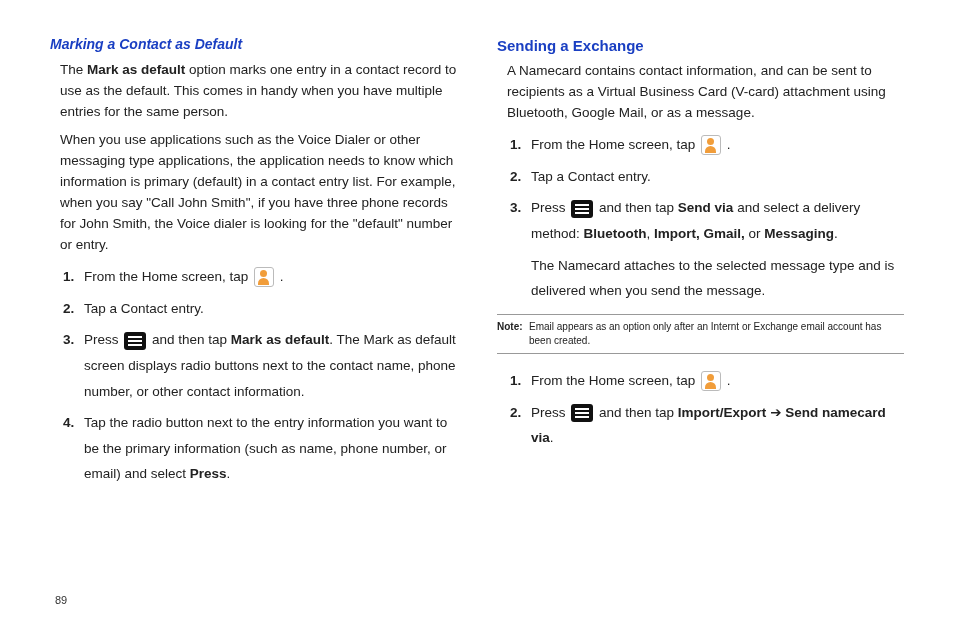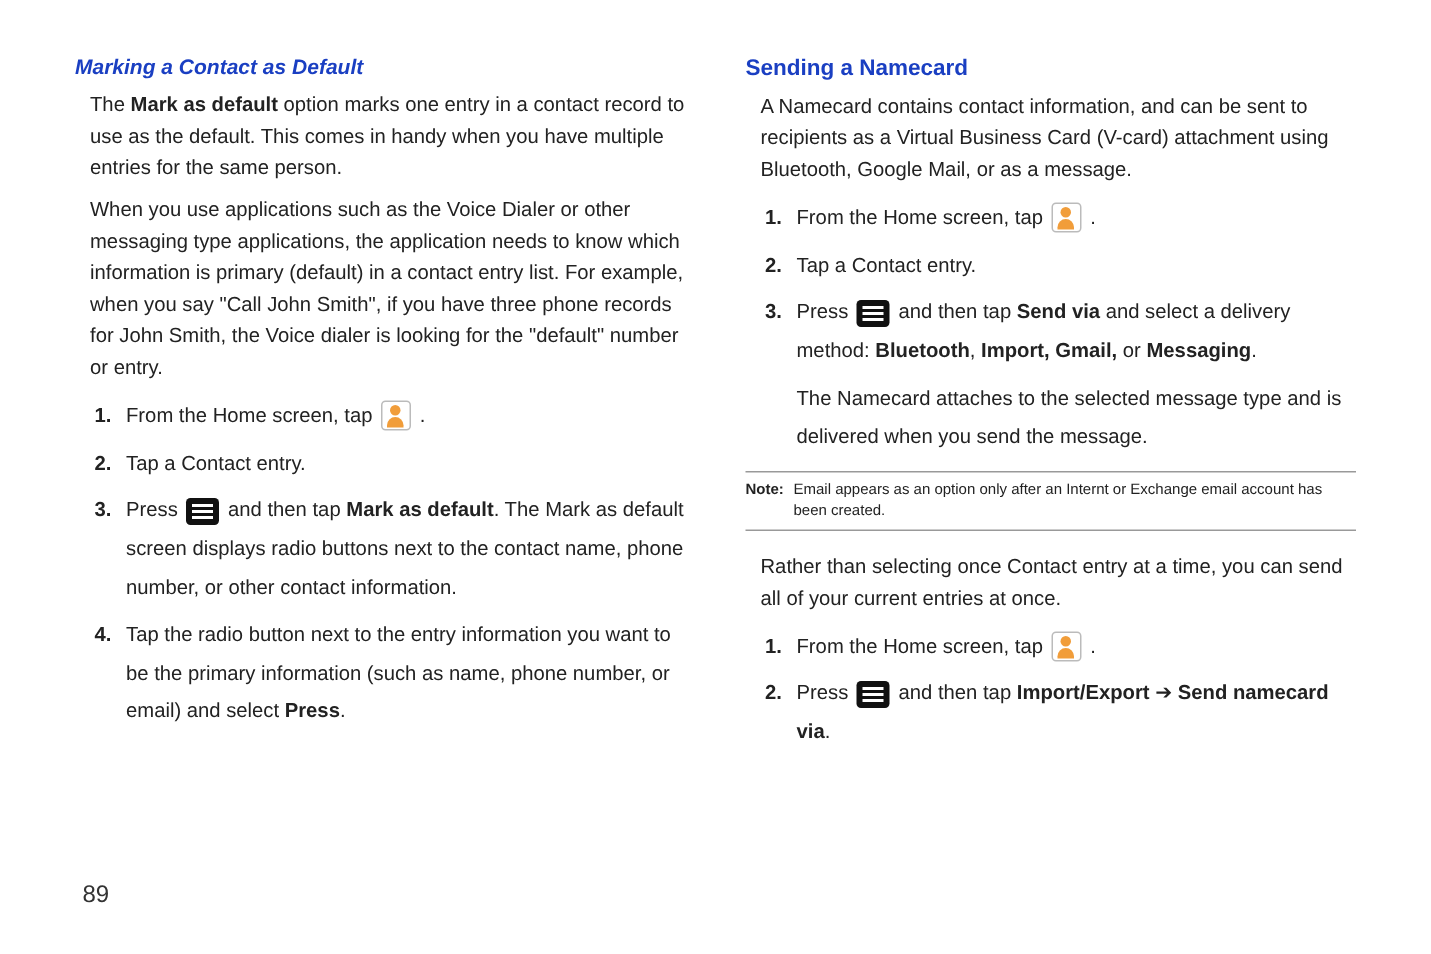--- a/index.html
+++ b/index.html
@@ -112,21 +112,21 @@
     padding-left: 32px;
     display: block;
   }
   .note-block b:first-child {
     float: left;
   }
   .page-number {
     position: absolute;
     left: 55px;
     bottom: 30px;
-    font-size: 16px;
+    font-size: 11px;
     color: #333;
   }
   .arrow {
     font-family: Arial, sans-serif;
   }
 </style>
 </head>
 <body>
 
 <div class="page">
@@ -152,21 +152,21 @@
         <span class="icon-menu"></span>
         <span> and then tap </span><b>Mark as default</b><span>. The Mark as default screen displays radio buttons next to the contact name, phone number, or other contact information.</span>
       </li>
       <li>
         <span>Tap the radio button next to the entry information you want to be the primary information (such as name, phone number, or email) and select </span><b>Press</b><span>.</span>
       </li>
     </ol>
   </div>
 
   <div class="column">
-    <div class="heading-blue">Sending a Namecard</div>
+    <div class="heading-blue">Sending a Exchange</div>
 
     <p class="indent">A Namecard contains contact information, and can be sent to recipients as a Virtual Business Card (V-card) attachment using Bluetooth, Google Mail, or as a message.</p>
 
     <ol>
       <li>
         <span>From the Home screen, tap </span>
         <span class="icon-contact"></span>
         <span> .</span>
       </li>
       <li>Tap a Contact entry.</li>
@@ -178,21 +178,20 @@
       </li>
     </ol>
 
     <div class="note-block">
       <b>Note:</b>
       <span class="note-body"> Email appears as an option only after an Internt or Exchange email account has been created.</span>
       <div style="clear:both"></div>
     </div>
 
 
-    <p class="indent">Rather than selecting once Contact entry at a time, you can send all of your current entries at once.</p>
 
     <ol>
       <li>
         <span>From the Home screen, tap </span>
         <span class="icon-contact"></span>
         <span> .</span>
       </li>
       <li>
         <span>Press </span>
         <span class="icon-menu"></span>

